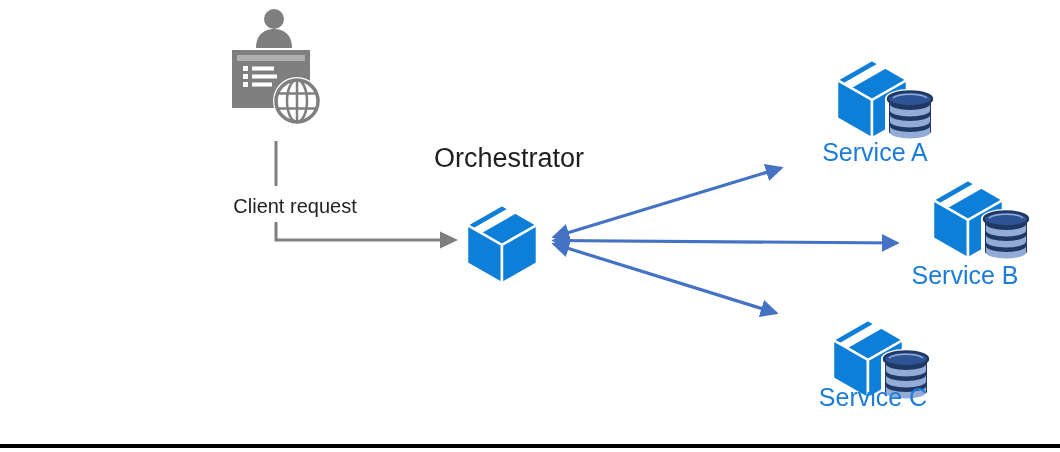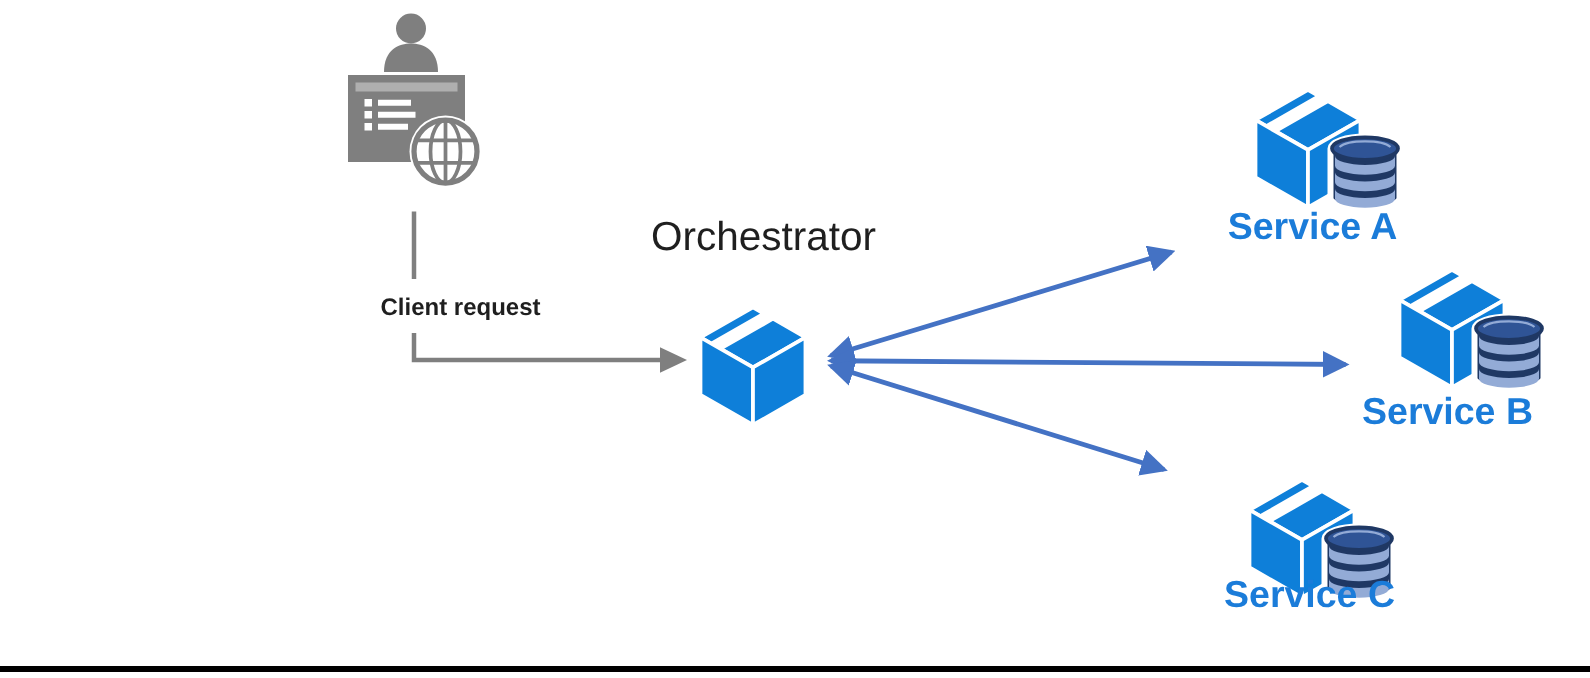--- a/index.html
+++ b/index.html
@@ -10,23 +10,23 @@
     overflow:hidden;
     font-family:"Liberation Sans", sans-serif;
   }
   svg.layer{position:absolute;left:0;top:0;}
   .lbl{
     position:absolute;
     transform:translate(-50%,-50%);
     white-space:nowrap;
     line-height:1;
   }
-  .lbl-client{font-size:16px;font-weight:700;color:var(--text-dark,#1f1f1f);margin-left:12px;}
+  .lbl-client{font-size:20px;font-weight:400;color:var(--text-dark,#1f1f1f);}
   .lbl-orch{font-size:27px;font-weight:400;color:var(--text-dark,#1f1f1f);}
-  .lbl-service{font-size:25px;font-weight:700;color:var(--service-label-blue,#1b7cd9);}
+  .lbl-service{font-size:25px;font-weight:400;color:var(--service-label-blue,#1b7cd9);}
   .bottom-line{
     position:absolute;left:0;top:444px;width:1060px;height:4px;
     background:var(--bottom-line,#000);
   }
   
   .cube-face{fill:var(--cube-blue,#0e7fd9);stroke:#fff;stroke-width:3;stroke-linejoin:round;}
   .gray-fill{fill:var(--icon-gray,#7f7f7f);}
   .gray-stroke{stroke:var(--icon-gray,#7f7f7f);fill:none;}
   .gray-line{stroke:var(--icon-gray,#7f7f7f);stroke-width:3;fill:none;}
   .gray-head{fill:var(--icon-gray,#7f7f7f);}

